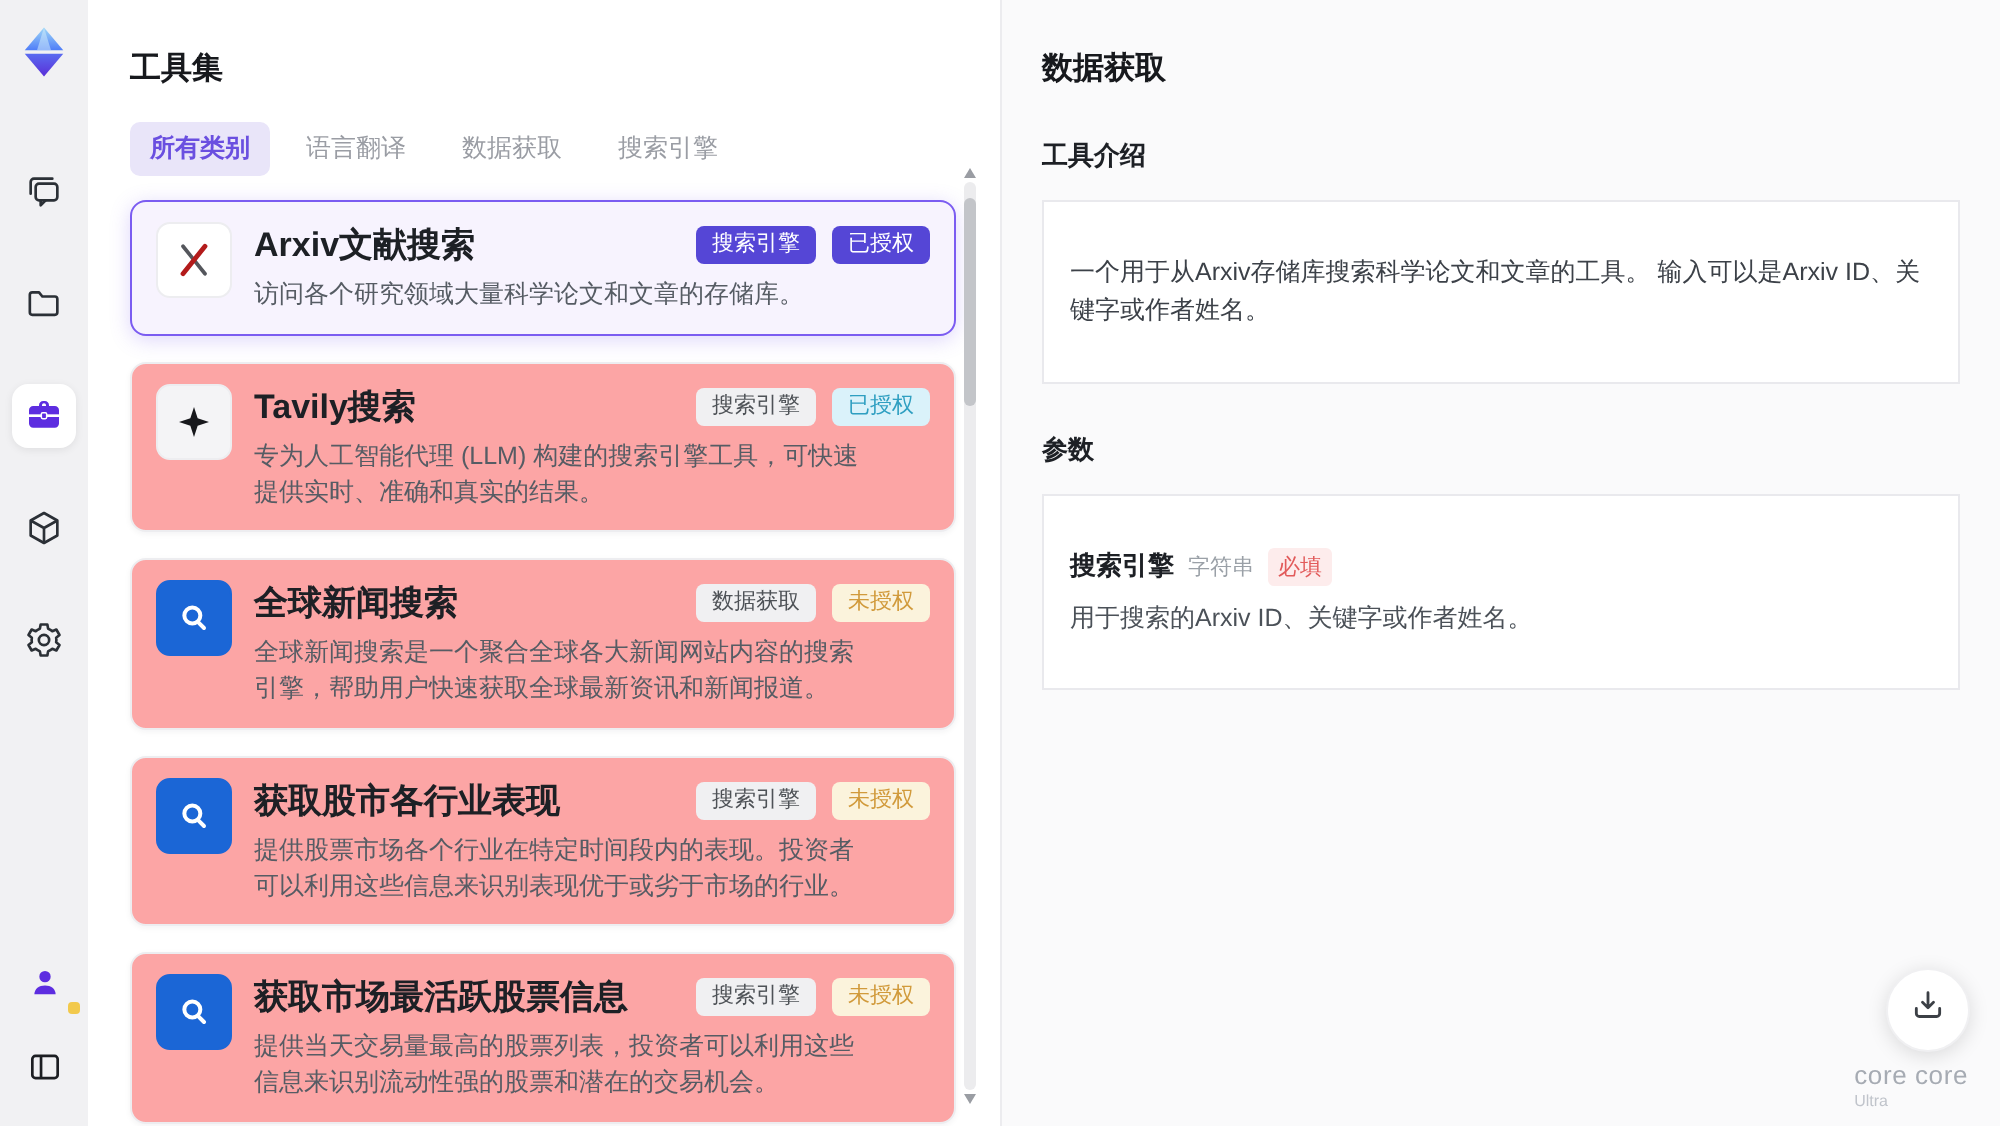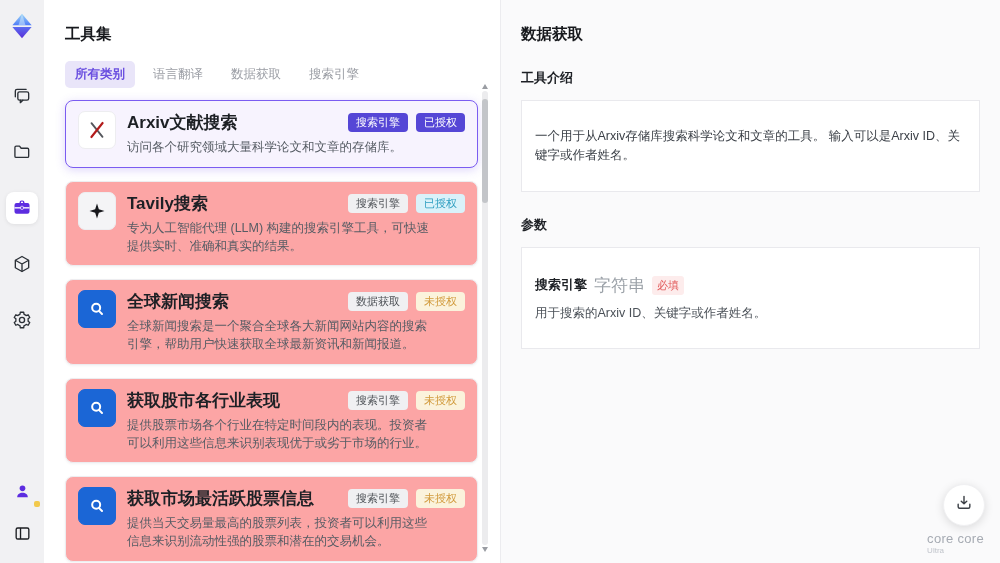--- a/index.html
+++ b/index.html
@@ -50,21 +50,21 @@
   .thumb { position:absolute; top:8px; left:0; width:6px; height:104px; background:#c3c5c9; border-radius:3px; cursor:pointer; }
 
   
   .details { position:absolute; left:500px; top:0; width:500px; height:563px; background:#fafafb; border-left:1px solid #ececef; padding:24px 20px 0 20px; }
   .d-title { font-size:15.5px; font-weight:bold; color:#17191d; }
   .d-sub { font-size:13px; font-weight:bold; color:#1d2025; margin-top:24px;font-family:Liberation Mono, monospace; }
   .d-box { margin-top:13px; background:#fff; border:1px solid #e9e9ed; border-radius:0; padding:26px 13px; }
   .d-box p { font-size:12.5px; color:#3c4148; line-height:1.5; }
   .p-row { display:flex; align-items:center; gap:7px; }
   .p-name { font-size:13px; font-weight:bold; color:#1d2025; }
-  .p-type { font-size:17px; color:#9aa0a7; }
+  .p-type { font-size:11px; color:#9aa0a7; }
   .p-req { font-size:11px; color:#e25b5b; background:#fdecec; padding:2px 5px; border-radius:3px; }
   .p-desc { margin-top:8px; font-size:12.5px; color:#4b5158; }
 
   
   .fab { position:absolute; right:15px; bottom:37px; width:42px; height:42px; border-radius:50%; background:#fff; border:1px solid #f0f0f2; box-shadow:0 2px 10px rgba(0,0,0,.13); display:flex; align-items:center; justify-content:center; cursor:pointer; }
   .brand { position:absolute; right:16px; bottom:7px; text-align:center; color:#a6abb3; line-height:1.1; }
   .brand .b-main { font-size:13px; letter-spacing:.3px; }
   .brand .b-sub { font-size:8px; color:#c0c4cb; display:block; text-align:left; margin-top:1px; }
 </style>
 </head>

